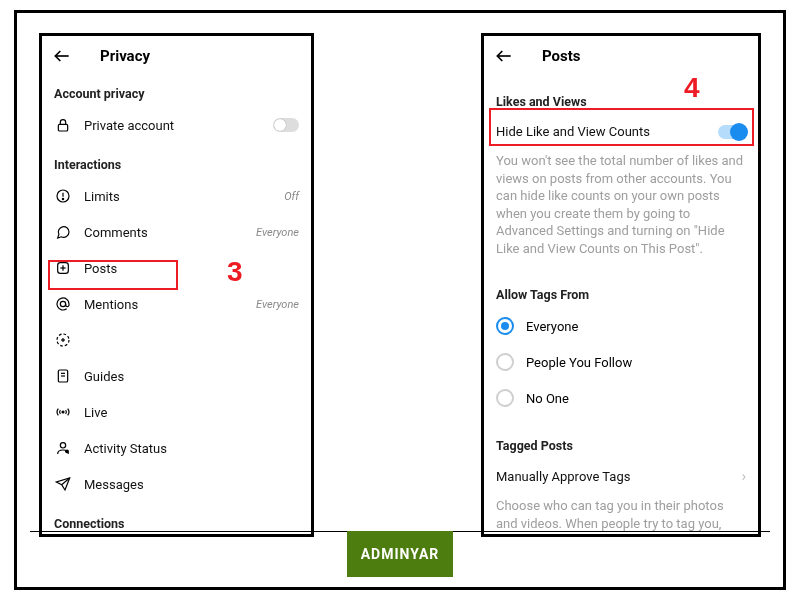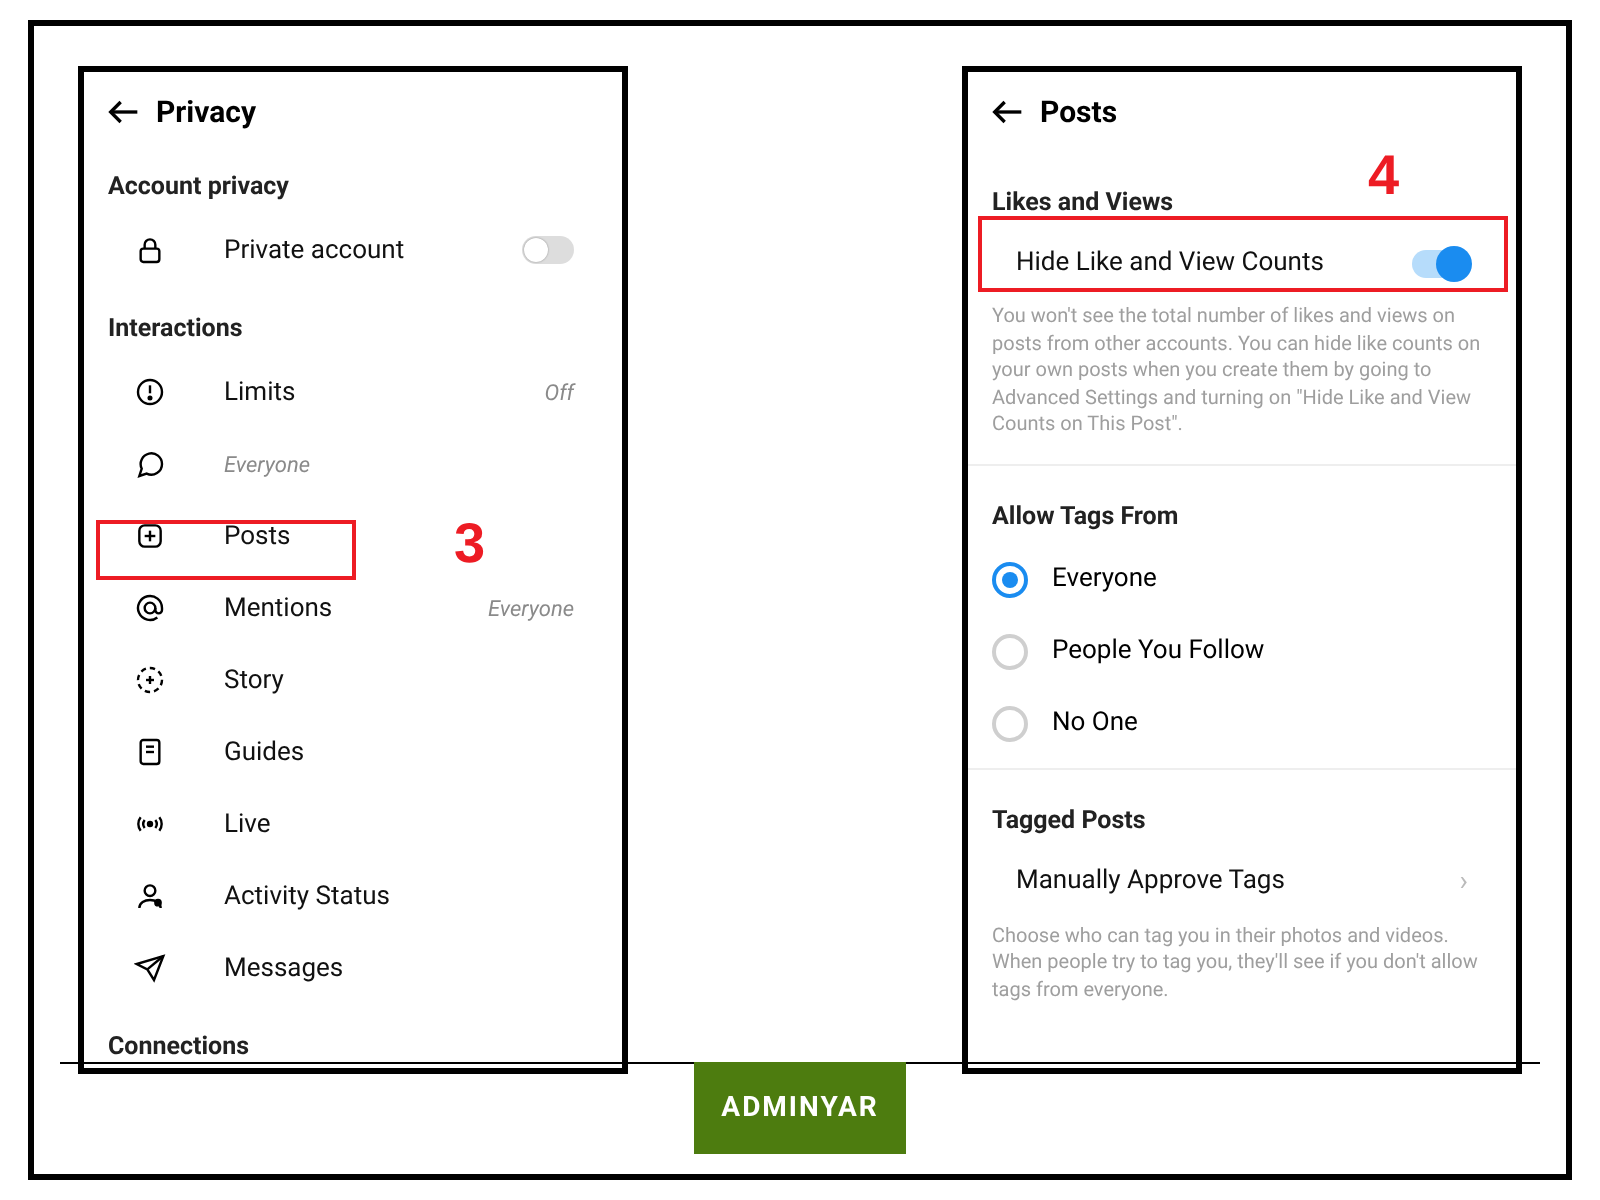--- a/index.html
+++ b/index.html
@@ -29,37 +29,37 @@
     background: #fff;
     position: relative;
     overflow: hidden;
     display: flex;
     flex-direction: column;
   }
   .phone-header {
     display: flex;
     align-items: center;
     padding: 10px 10px 6px 10px;
-    gap: 6px;
+    gap: 28px;
   }
   .phone-header .title {
     font-weight: 700;
     font-size: 15px;
   }
   .section-label {
     font-weight: 700;
     font-size: 12.5px;
     color: #222;
     padding: 14px 12px 6px 12px;
   }
   .row {
     display: flex;
     align-items: center;
-    padding: 9px 24px;
-    gap: 28px;
+    padding: 9px 12px;
+    gap: 12px;
     font-size: 13px;
     color: #111;
   }
   .row .icon { width: 18px; height: 18px; flex: none; display:flex; align-items:center; justify-content:center;}
   .row .label { flex: 1; }
   .row .value { font-size: 11px; color: #8a8a8a; font-style: italic; }
   .toggle-off {
     width: 26px; height: 14px; border-radius: 7px; background: #ddd; position: relative;
   }
   .toggle-off::after {
@@ -79,21 +79,21 @@
   }
   .step-num {
     position: absolute;
     color: #ed1c24;
     font-weight: 700;
     font-size: 28px;
     font-family: Arial, sans-serif;
   }
   
   .subtext {
-    font-size: 10px;
+    font-size: 13px;
     line-height: 1.35;
     color: #9e9e9e;
     padding: 4px 12px 8px 12px;
   }
   .radio-row {
     display:flex; align-items:center; gap:12px; padding: 9px 12px; font-size:13px;
   }
   .radio {
     width:18px; height:18px; border-radius:50%; border:2px solid #cfcfcf; flex:none;
   }
@@ -166,20 +166,21 @@
           </span>
         <span class="label">Limits</span>
         <span class="value">Off</span>
       </div>
       <div class="row">
         <span class="icon">
             <svg width="16" height="16" viewBox="0 0 24 24" fill="none" stroke="#000" stroke-width="1.8">
               <path d="M21 12a8 8 0 0 1-11.5 7.2L4 21l1.8-5.5A8 8 0 1 1 21 12z"></path>
             </svg>
           </span>
+        <span class="label">Comments</span>
         <span class="value">Everyone</span>
       </div>
       <div class="row" style="position:relative;">
         <span class="icon">
             <svg width="16" height="16" viewBox="0 0 24 24" fill="none" stroke="#000" stroke-width="1.8">
               <rect x="4" y="4" width="16" height="16" rx="4"></rect>
               <line x1="12" y1="8" x2="12" y2="16"></line>
               <line x1="8" y1="12" x2="16" y2="12"></line>
             </svg>
           </span>
@@ -196,21 +197,20 @@
         <span class="value">Everyone</span>
       </div>
       <div class="row">
         <span class="icon">
             <svg width="16" height="16" viewBox="0 0 24 24" fill="none" stroke="#000" stroke-width="1.8">
               <circle cx="12" cy="12" r="9" stroke-dasharray="4 3"></circle>
               <line x1="12" y1="9" x2="12" y2="15"></line>
               <line x1="9" y1="12" x2="15" y2="12"></line>
             </svg>
           </span>
-        <span class="label">Story</span>
       </div>
       <div class="row">
         <span class="icon">
             <svg width="16" height="16" viewBox="0 0 24 24" fill="none" stroke="#000" stroke-width="1.8">
               <rect x="5" y="3" width="14" height="18" rx="2"></rect>
               <line x1="9" y1="8" x2="15" y2="8"></line>
               <line x1="9" y1="12" x2="15" y2="12"></line>
             </svg>
           </span>
         <span class="label">Guides</span>

